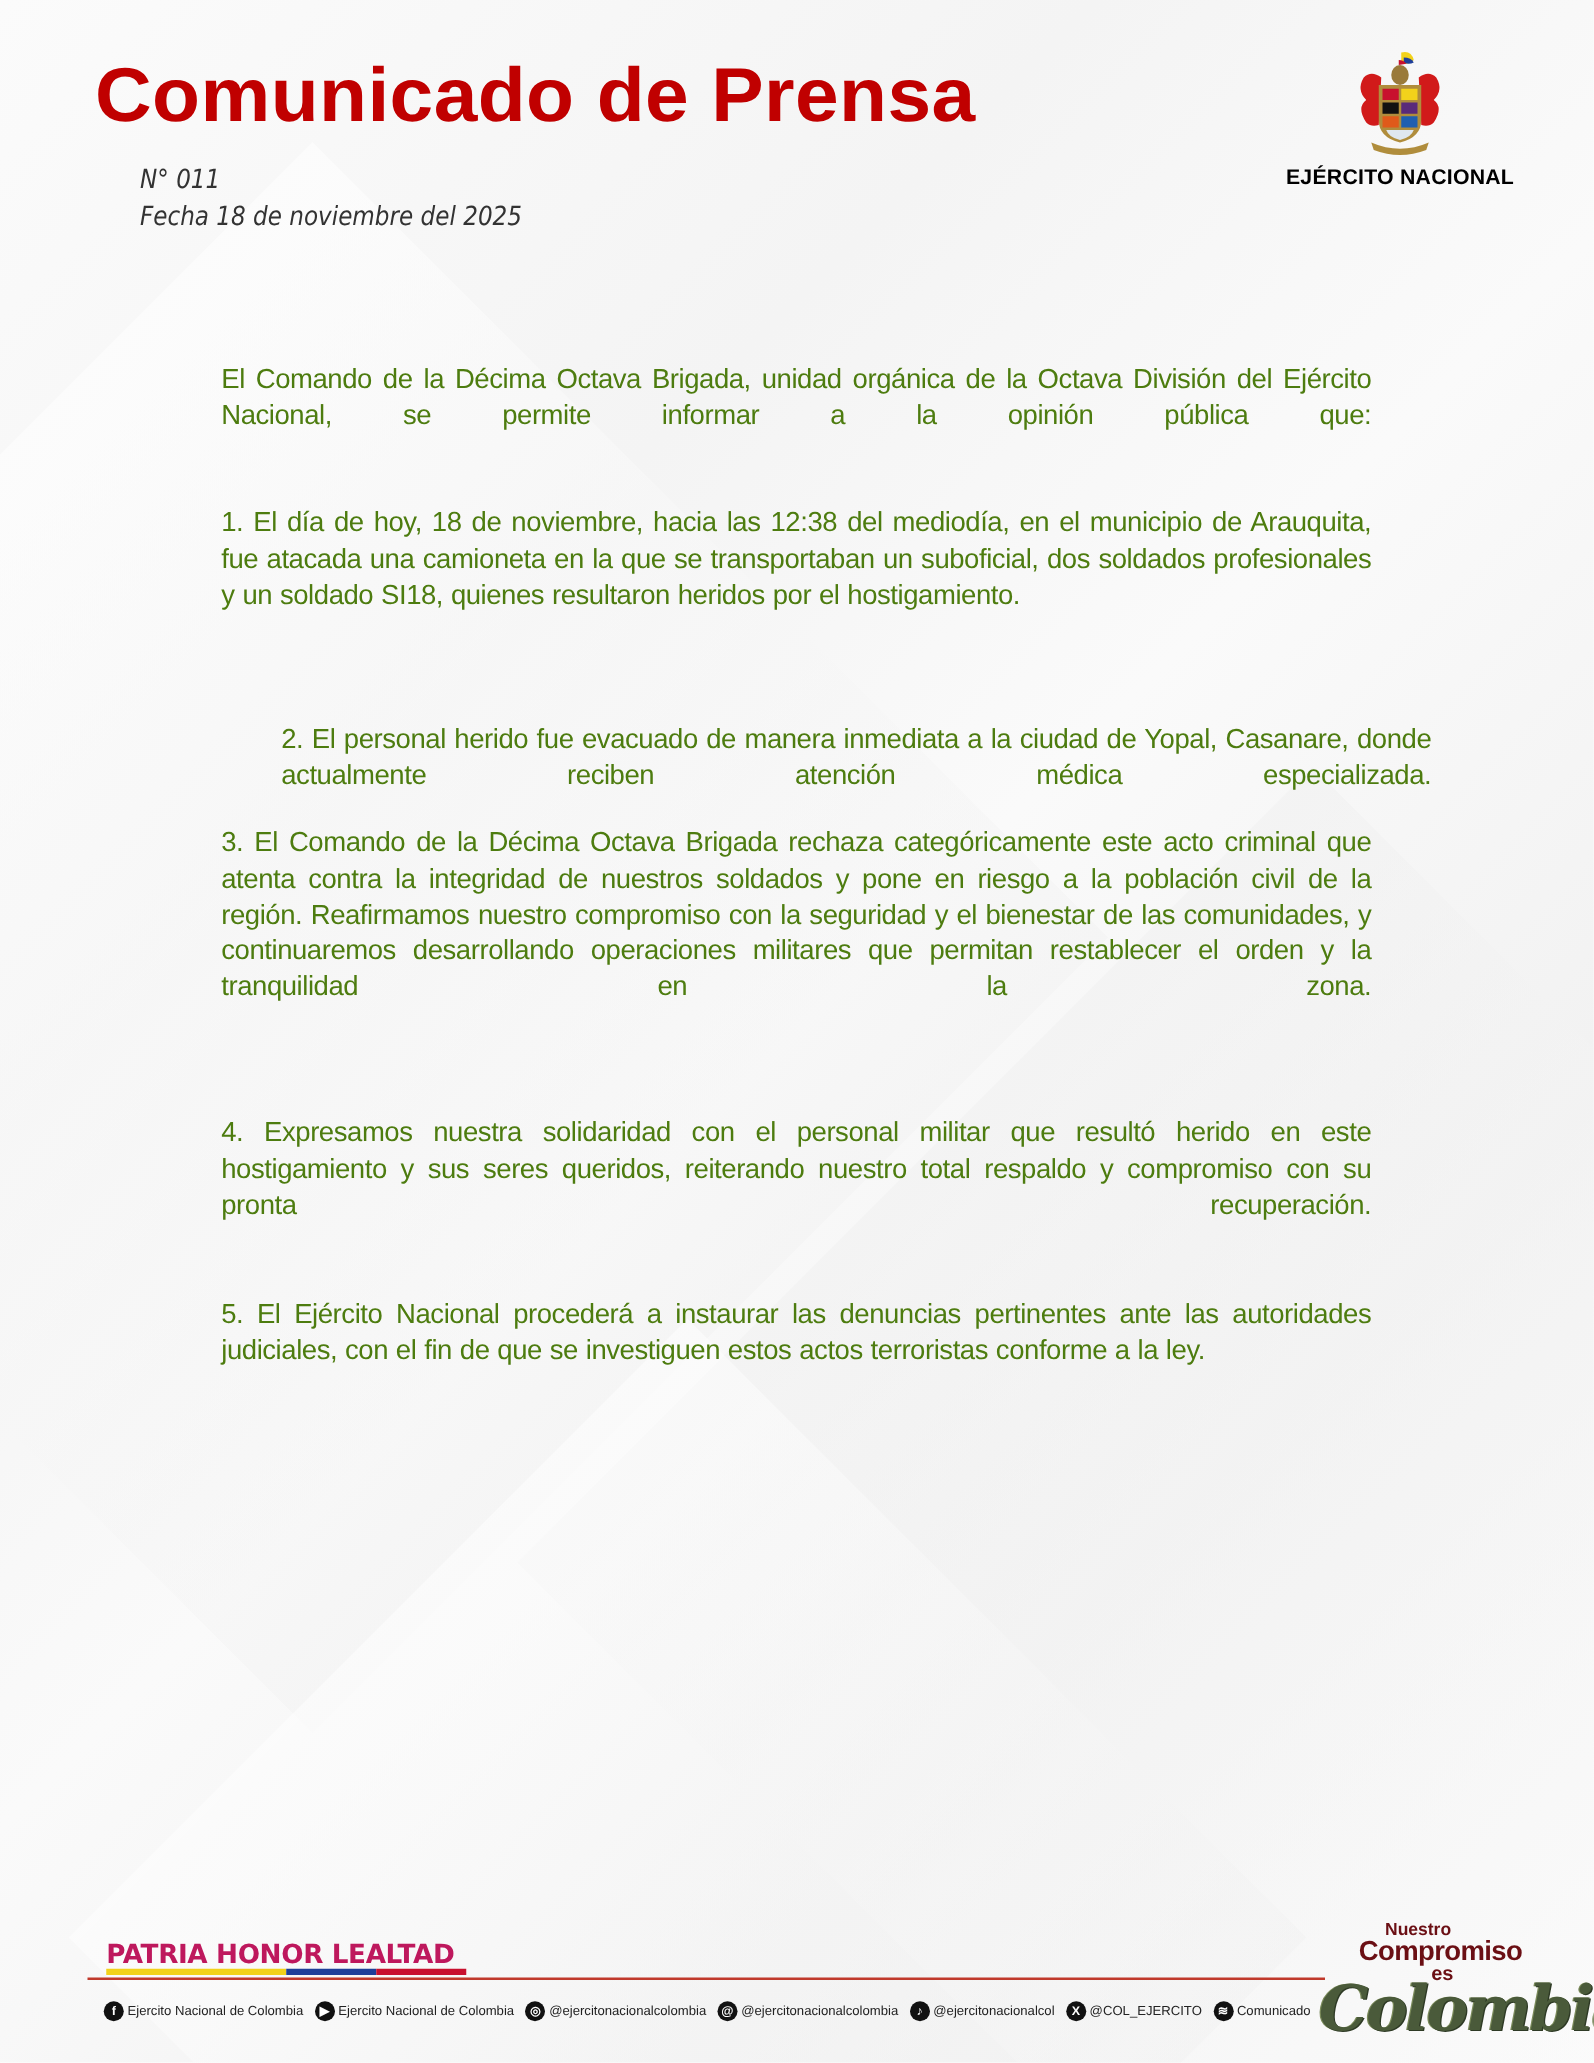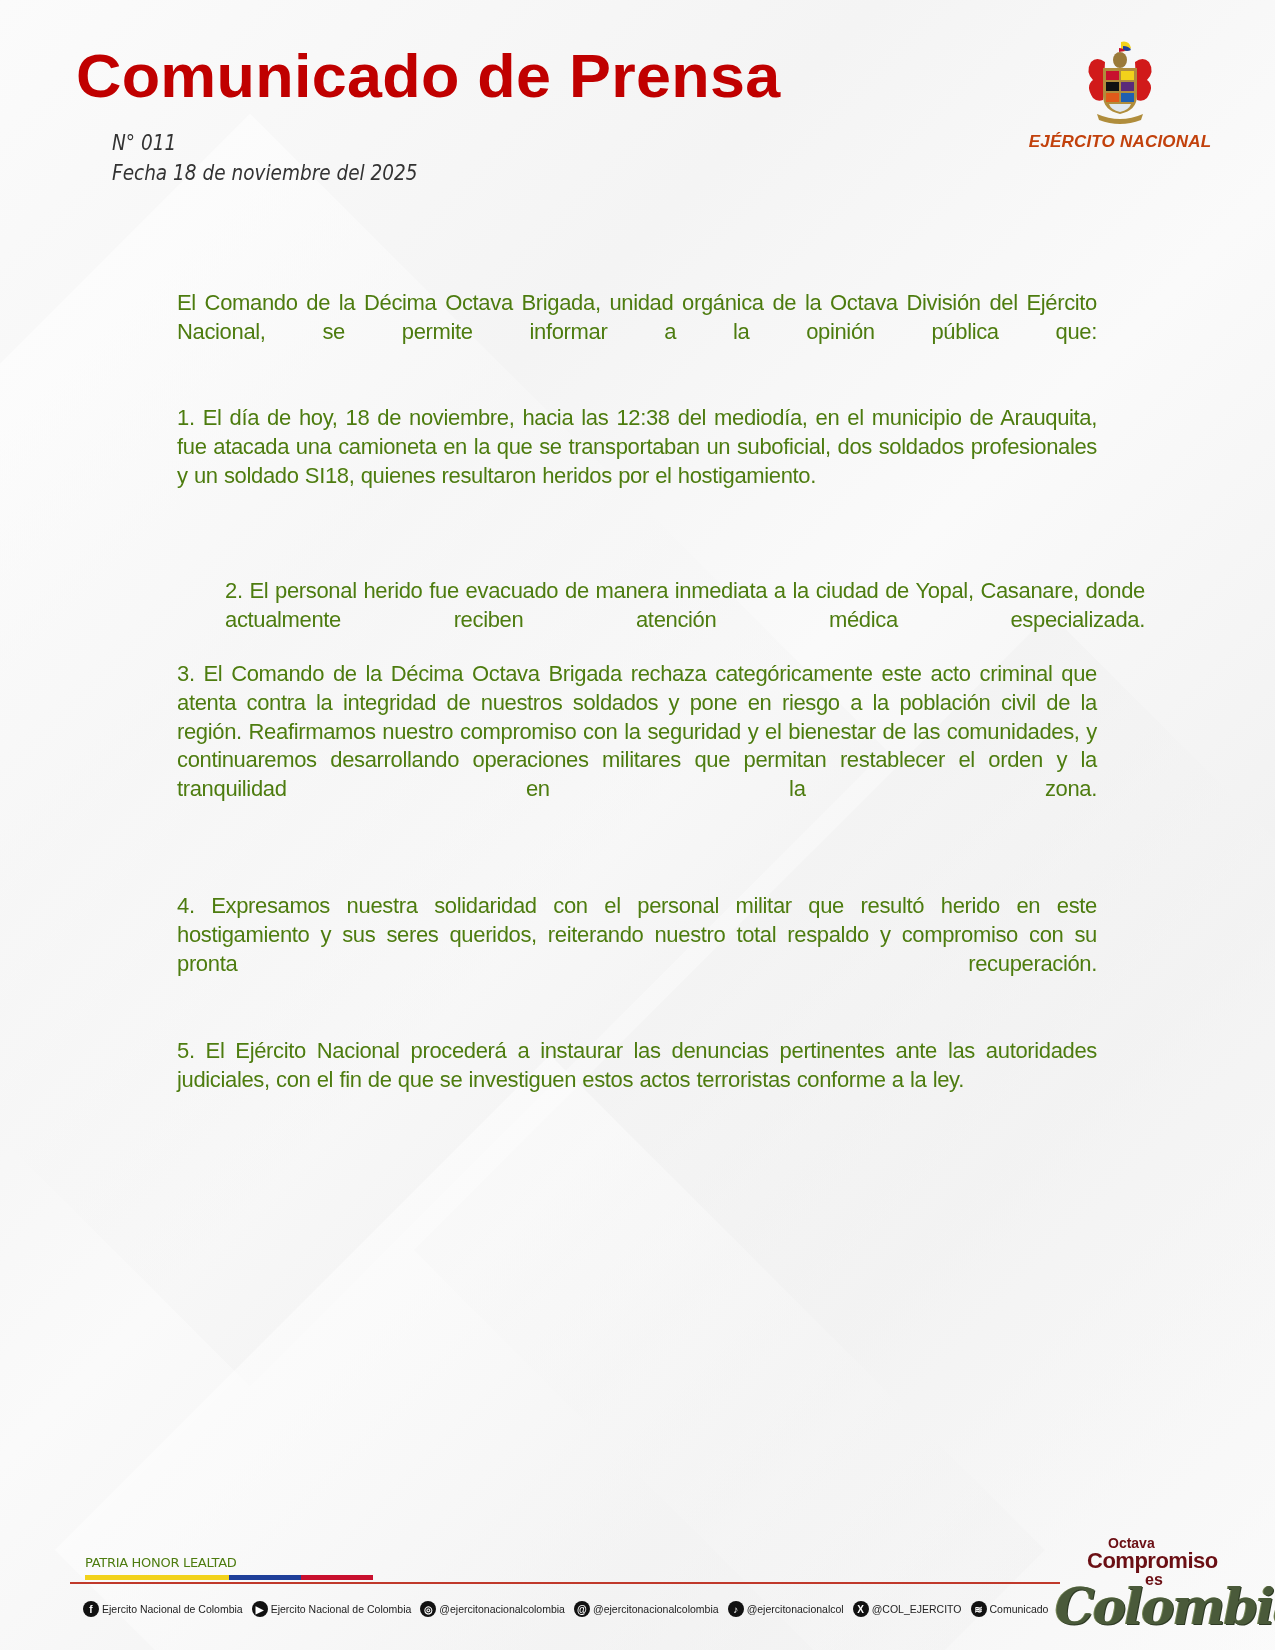--- a/index.html
+++ b/index.html
@@ -23,34 +23,34 @@
     font-size:61px; letter-spacing:0.3px; color:#c00000; line-height:1;
     transform:scaleX(1.03); transform-origin:left;
   }
   .meta { position:absolute; left:112px; font-style:italic; font-size:21px; color:#333;
           font-family:"DejaVu Sans", sans-serif; font-weight:300; transform:scaleX(0.88); transform-origin:left; }
   .meta.num { top:131px; }
   .meta.date { top:161px; }
 
   .brand { position:absolute; left:1010px; top:40px; width:220px; text-align:center; }
   .crest { display:block; margin:0 auto; }
-  .brand-name { display:block; margin-top:6px; font-weight:bold; font-size:17px; color:#c2410c; letter-spacing:0.2px;font-style:italic; }
+  .brand-name { display:block; margin-top:6px; font-weight:bold; font-size:17px; color:#000000; letter-spacing:0.2px; }
 
   .body { position:absolute; left:177px; width:920px; font-size:22px; line-height:28.8px; color:#4d7c0f; }
   .body p { margin:0; text-align:justify; text-align-last:justify; letter-spacing:-0.35px; word-spacing:0.5px; }
   .body p.nolast { text-align-last:left; }
   .intro { top:289px; }
   .p1 { top:404px; }
   .p2 { top:577px;margin-left:48px; }
   .p3 { top:660px; }
   .p4 { top:892px; }
   .p5 { top:1037px; }
 
   .motto { position:absolute; left:85px; top:1553px; }
-  .motto-text { font-family:"DejaVu Sans", sans-serif; font-weight:normal; font-size:13px; color:#4d7c0f; letter-spacing:-0.3px; display:block; line-height:20px; }
+  .motto-text { font-family:"DejaVu Sans", sans-serif; font-weight:bold; font-size:21px; color:#be185d; letter-spacing:-0.3px; display:block; line-height:20px; }
   .tricolor { display:flex; width:288px; height:5px; margin-top:2px; }
   .tricolor span:nth-child(1) { flex:2; }
   .tricolor span:nth-child(2) { flex:1; }
   .tricolor span:nth-child(3) { flex:1; }
   .rule { position:absolute; left:70px; top:1582px; width:990px; height:1.5px; background:#c0392b; }
 
   .social { position:absolute; left:83px; top:1601px; display:flex; align-items:center; gap:9px;
             font-size:10.5px; color:#222; white-space:nowrap; }
   .soc-item { display:flex; align-items:center; gap:3px; }
   .soc-icon { width:16px; height:16px; border-radius:50%; background:#111; color:#fff;
@@ -150,17 +150,17 @@
     <span class="soc-icon">X</span>
     <span>@COL_EJERCITO</span>
   </div>
   <div class="soc-item">
     <span class="soc-icon">≋</span>
     <span>Comunicado</span>
   </div>
 </div>
 
 <div class="slogan">
-  <span class="s1">Octava</span>
+  <span class="s1">Nuestro</span>
   <span class="s2">Compromiso</span>
   <span class="s3">es</span>
   <span class="s4">Colombia</span>
 </div>
 
 </body></html>

